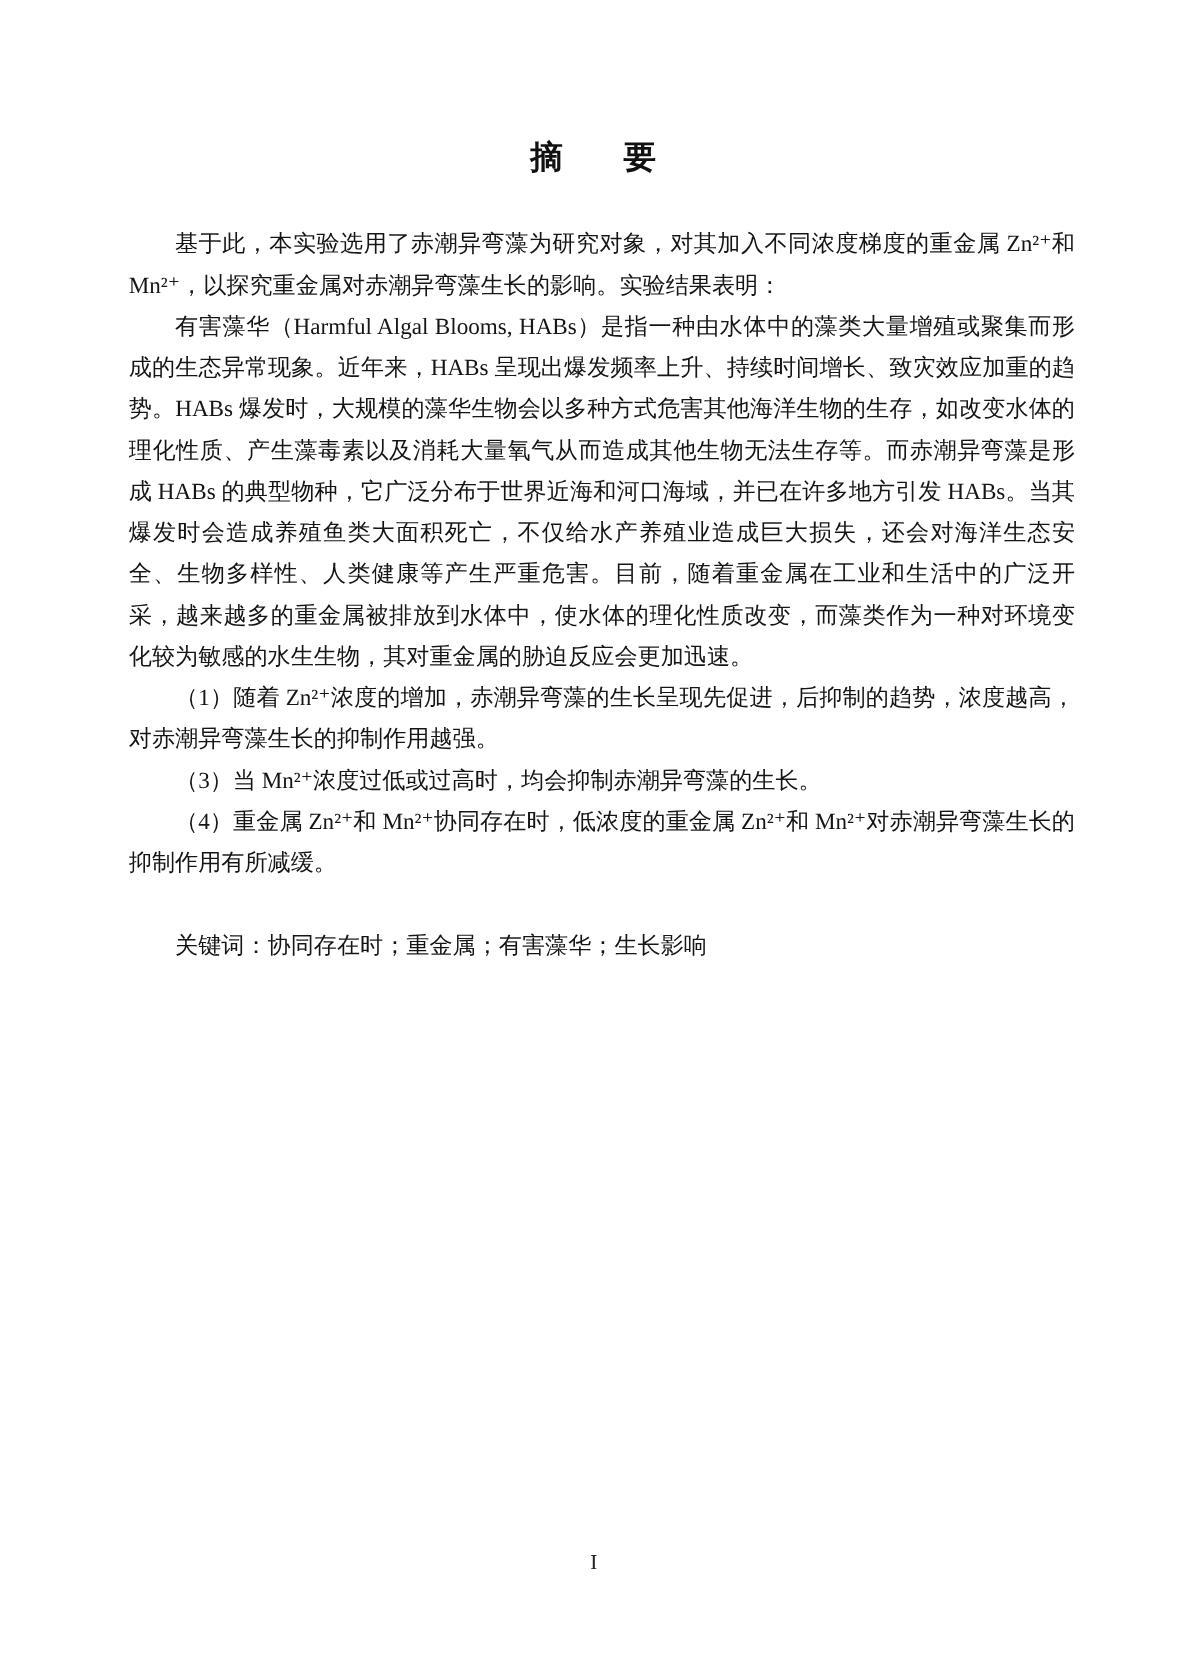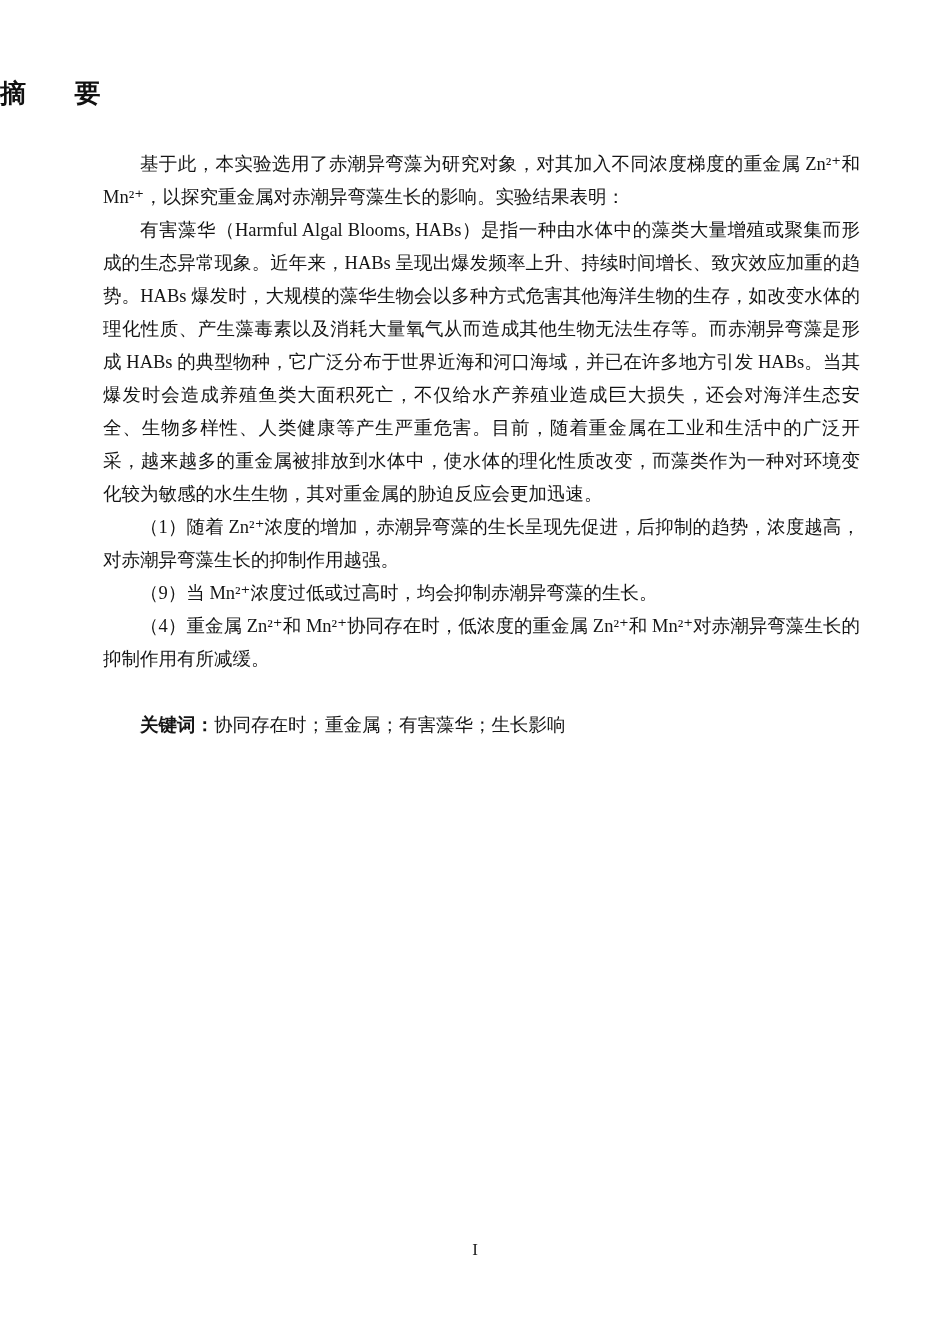--- a/index.html
+++ b/index.html
@@ -15,21 +15,22 @@
   }
   .page {
     position: absolute;
     top: 0; left: 0;
     width: 950px;
     height: 1344px;
     background: #ffffff;
     overflow: hidden;
   }
   .title {
-    margin-top: 76px;
+    margin-top: 108px;
+    text-align: center;
     font-size: 26px;
     font-weight: bold;
     letter-spacing: 1px;
     word-spacing: 40px;
     white-space: pre;
     color: #111111;
   }
   .content {
     margin: 37px 90px 0 103px; 
     font-size: 18.5px;
@@ -37,21 +38,21 @@
     text-align: justify;
   }
   .para {
     text-indent: 37px; 
   }
   .keywords {
     margin-top: 33px; 
     text-indent: 37px;
   }
   .kw-label {
-    font-weight: bold;
+    font-weight: normal;
   }
   .page-number {
     position: absolute;
     top: 1240px;
     left: 0;
     width: 100%;
     text-align: center;
     font-size: 17px;
     color: #222222;
   }
@@ -64,21 +65,21 @@
   <h1 class="title">摘 要</h1>
 
   <div class="content">
 
     <p class="para">基于此，本实验选用了赤潮异弯藻为研究对象，对其加入不同浓度梯度的重金属 Zn²⁺和 Mn²⁺，以探究重金属对赤潮异弯藻生长的影响。实验结果表明：</p>
 
     <p class="para">有害藻华（Harmful Algal Blooms, HABs）是指一种由水体中的藻类大量增殖或聚集而形成的生态异常现象。近年来，HABs 呈现出爆发频率上升、持续时间增长、致灾效应加重的趋势。HABs 爆发时，大规模的藻华生物会以多种方式危害其他海洋生物的生存，如改变水体的理化性质、产生藻毒素以及消耗大量氧气从而造成其他生物无法生存等。而赤潮异弯藻是形成 HABs 的典型物种，它广泛分布于世界近海和河口海域，并已在许多地方引发 HABs。当其爆发时会造成养殖鱼类大面积死亡，不仅给水产养殖业造成巨大损失，还会对海洋生态安全、生物多样性、人类健康等产生严重危害。目前，随着重金属在工业和生活中的广泛开采，越来越多的重金属被排放到水体中，使水体的理化性质改变，而藻类作为一种对环境变化较为敏感的水生生物，其对重金属的胁迫反应会更加迅速。</p>
 
     <p class="para">（1）随着 Zn²⁺浓度的增加，赤潮异弯藻的生长呈现先促进，后抑制的趋势，浓度越高，对赤潮异弯藻生长的抑制作用越强。</p>
 
-    <p class="para">（9）当 Mn²⁺浓度过低或过高时，均会抑制赤潮异弯藻的生长。</p>
+    <p class="para">（3）当 Mn²⁺浓度过低或过高时，均会抑制赤潮异弯藻的生长。</p>
 
     <p class="para">（4）重金属 Zn²⁺和 Mn²⁺协同存在时，低浓度的重金属 Zn²⁺和 Mn²⁺对赤潮异弯藻生长的抑制作用有所减缓。</p>
 
     <p class="keywords">
       <span class="kw-label">关键词：</span><span>协同存在时；重金属；有害藻华；生长影响</span>
     </p>
 
   </div>
 
   <div class="page-number">I</div>

